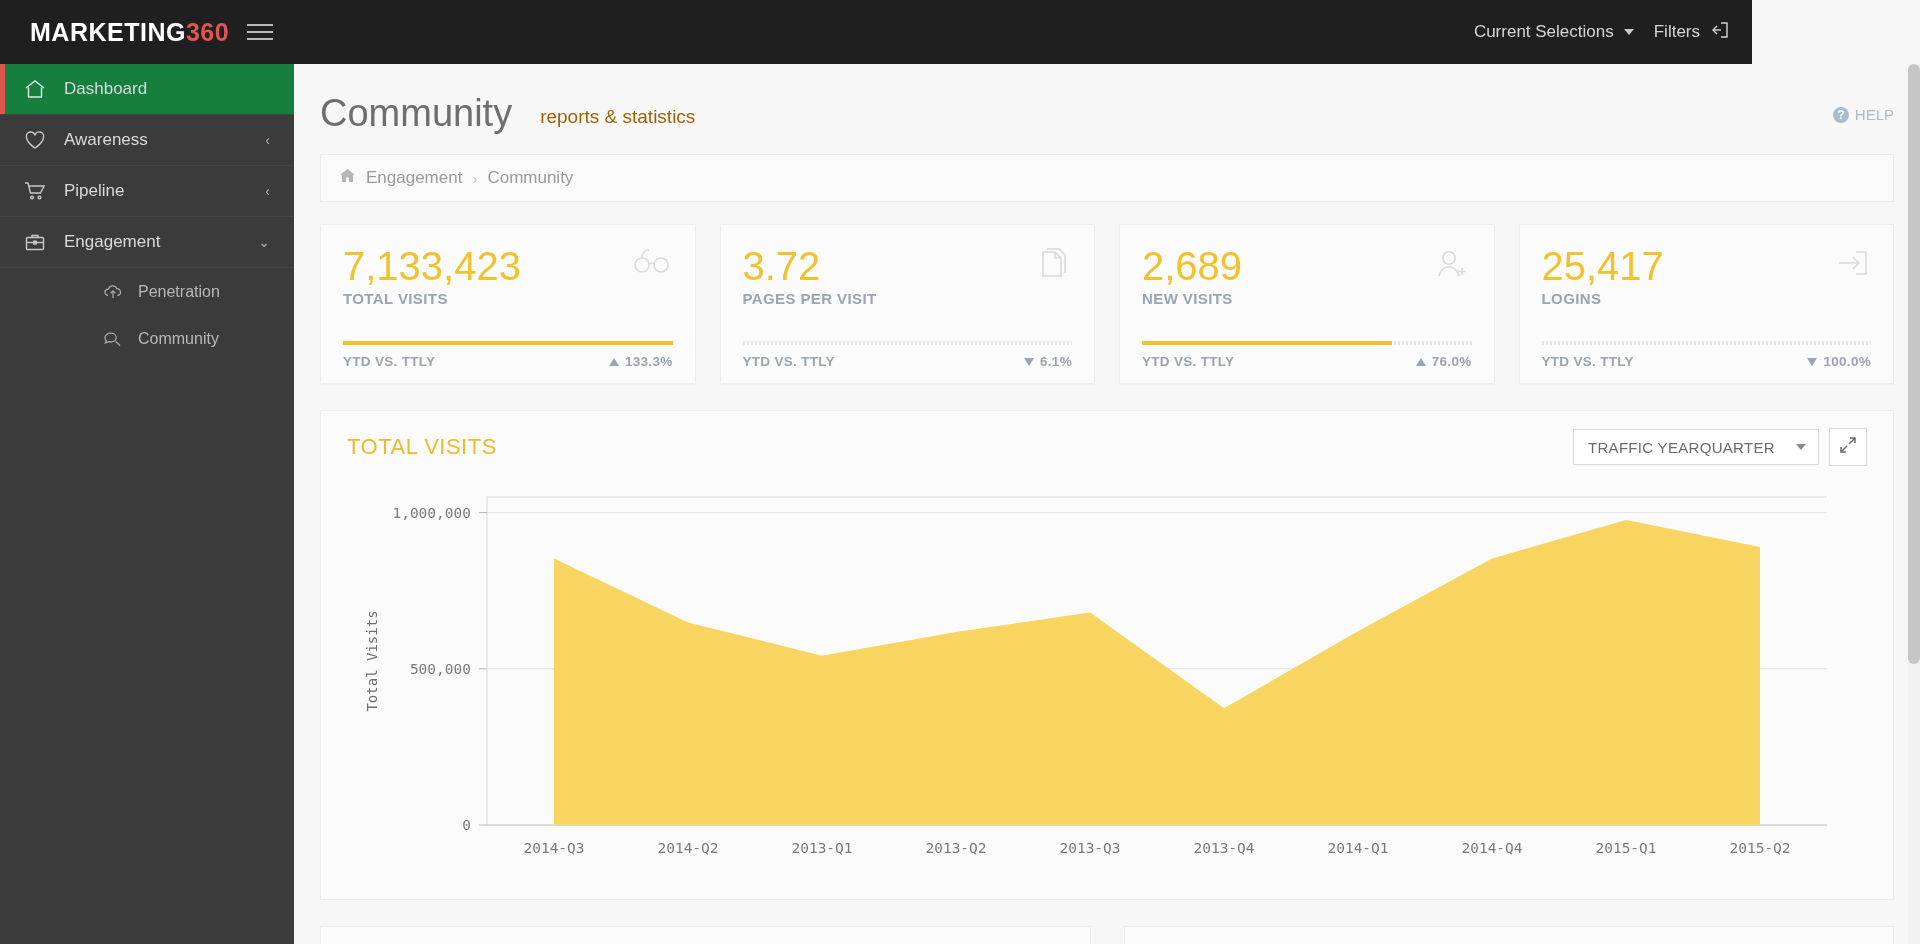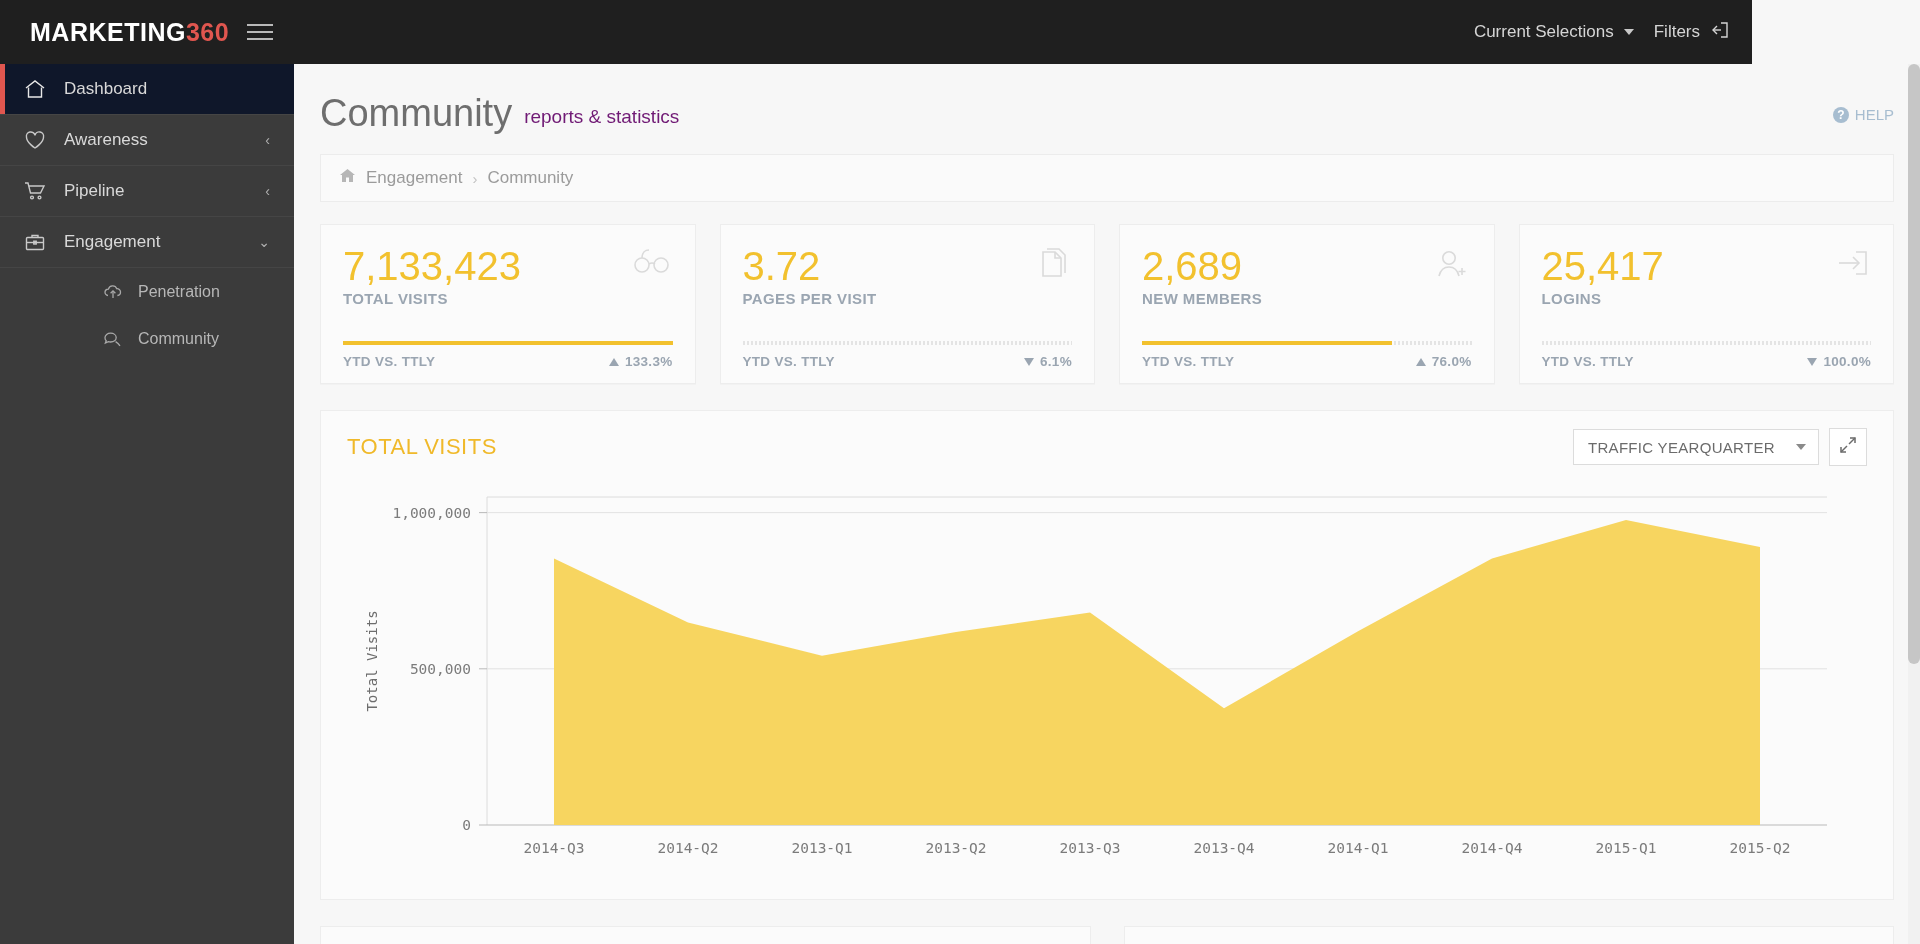--- a/index.html
+++ b/index.html
@@ -48,21 +48,21 @@
   
   .sidebar {
     position: absolute; top: 64px; left: 0; width: 294px; height: 880px;
     background: #3b3b3b; z-index: 20;
   }
   .nav-item {
     position: relative; height: 51px; display: flex; align-items: center;
     padding-left: 20px; color: #d9d9d9; font-size: 17px; cursor: pointer;
     border-bottom: 1px solid #454545;
   }
-  .nav-item.active { background: #0f172a; }
+  .nav-item.active { background: #15803d; }
   .nav-item.active::before {
     content: ""; position: absolute; left: 0; top: 0; bottom: 0;
     width: 5px; background: #e0564f;
   }
   .nav-ico {
     width: 30px; height: 26px; margin-right: 14px;
     display: flex; align-items: center; justify-content: center;
     flex: 0 0 30px;
   }
   .nav-ico svg { display: block; }
@@ -87,21 +87,21 @@
     background: #f7f7f7; overflow: hidden;
   }
   .page-head {
     padding: 30px 26px 0 26px;
     display: flex; align-items: flex-start;
   }
   .page-title {
     font-size: 38px; font-weight: 300; color: #6e6e6e; line-height: 1;
   }
   .page-sub {
-    font-size: 19px; color: #701a75; margin-left: 12px; align-self: flex-end;
+    font-size: 19px; color: #a16207; margin-left: 28px; align-self: flex-end;
     padding-bottom: 4px;
   }
   .help {
     margin-left: auto; display: flex; align-items: center; gap: 6px;
     color: #a7bdd0; font-size: 15px; cursor: pointer; padding-top: 12px;
   }
   .help-circle {
     width: 16px; height: 16px; border-radius: 50%; background: #a7bdd0;
     color: #fff; font-size: 12px; font-weight: bold;
     display: flex; align-items: center; justify-content: center; line-height: 1;
@@ -370,21 +370,21 @@
         <span>YTD VS. TTLY</span>
         <span class="kpi-delta">
           <span class="tri-down"></span>
           <span>6.1%</span>
         </span>
       </div>
     </div>
 
     <div class="kpi-card">
       <div class="kpi-value">2,689</div>
-      <div class="kpi-label">NEW MEMBERS</div>
+      <div class="kpi-label">NEW VISITS</div>
       <div class="kpi-ico">
         <svg width="40" height="32" viewBox="0 0 40 32" fill="none" stroke="#dadada" stroke-width="1.6">
           <circle cx="17" cy="11" r="6.2"></circle>
             <path d="M7 29c1.5-6 5.5-9 10-9s8.5 3 10 9"></path>
           <path d="M30 21v7M26.5 24.5h7"></path>
         </svg>
       </div>
       <div class="kpi-bar-track">
         <div class="kpi-bar-fill" style="width:76%"></div>
       </div>

